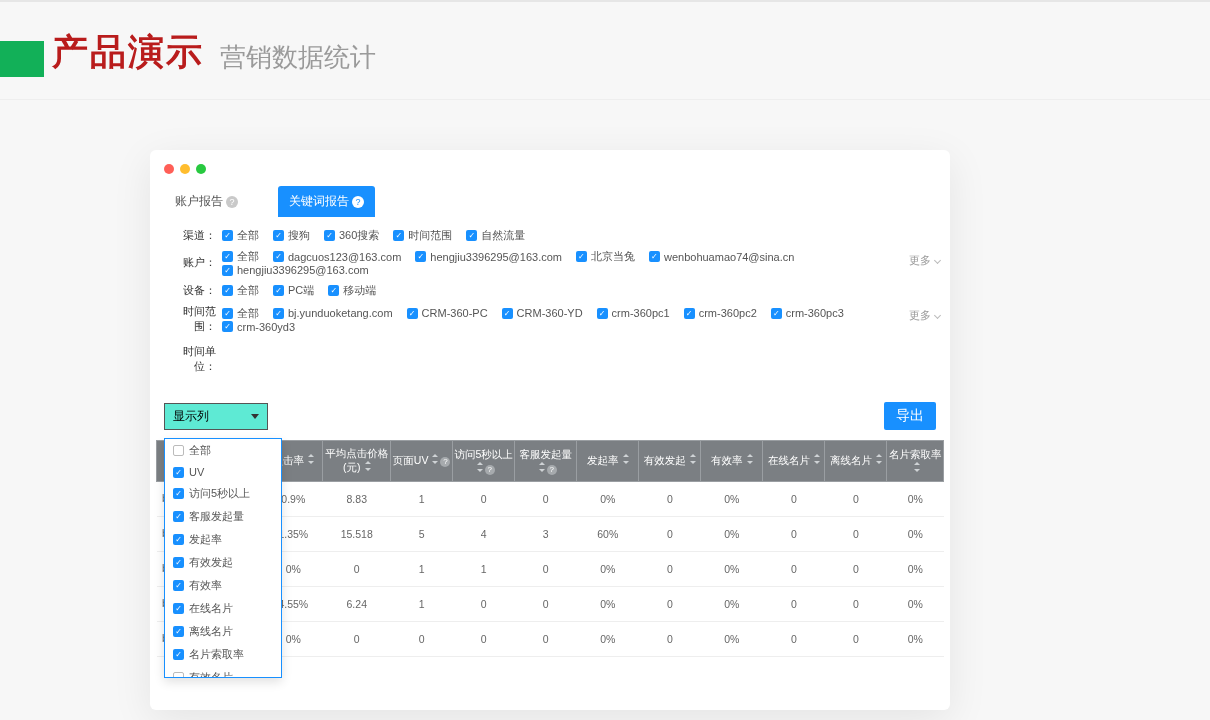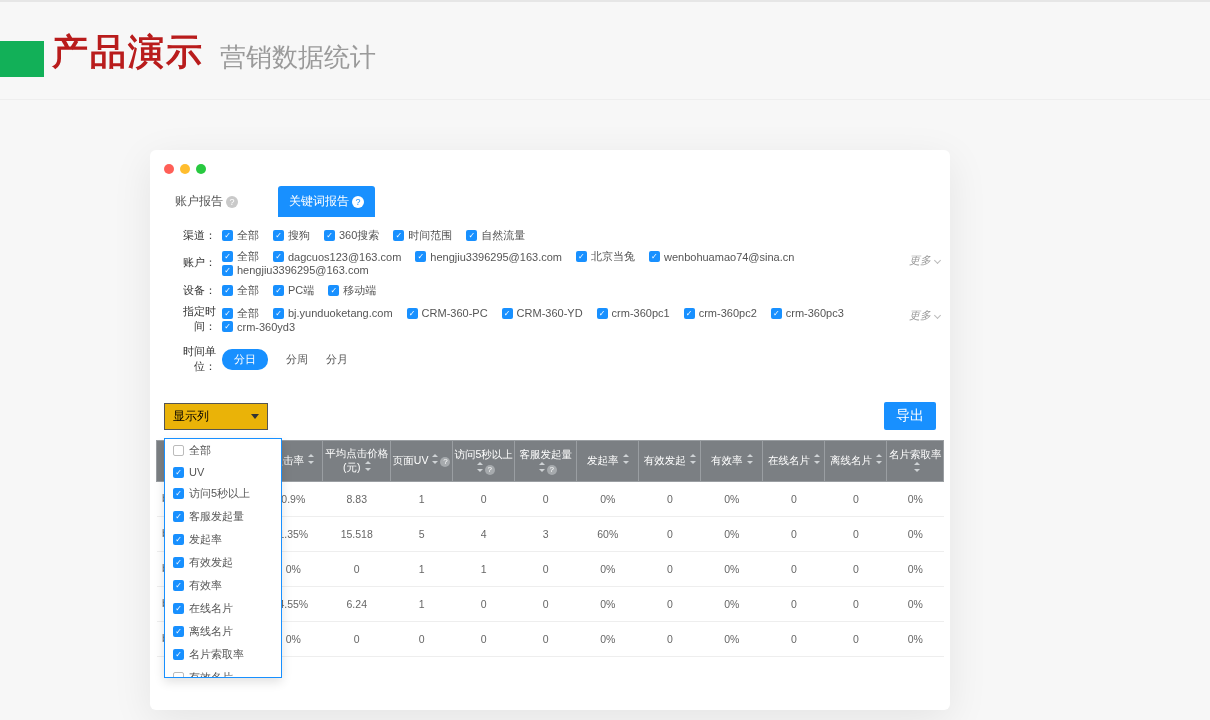--- a/index.html
+++ b/index.html
@@ -23,28 +23,28 @@
   .tab:not(.active) .help-icon{background:#c9c9c9;color:#fff;}
   .tab.active .help-icon{background:#fff;color:#1890ff;}
 
   .filters { padding: 6px 6px 0 14px; font-size: 11px; color:#333; }
   .filter-row { display:flex; align-items:center; min-height: 24px; position:relative; }
   .filter-row + .filter-row { margin-top: 2px; }
   .filter-label { width: 58px; text-align: right; color:#333; padding-right:6px; font-size:11px;}
   .filter-items { display:flex; flex-wrap:wrap; flex:1; align-items:center; }
   .chk { display:inline-flex; align-items:center; margin-right: 14px; color:#555; font-size:11px; cursor:pointer;}
   .chk .box { width:11px;height:11px;border-radius:2px;background:#1890ff;color:#fff;display:inline-flex;align-items:center;justify-content:center;font-size:8px;margin-right:4px;}
-  .more { font-size:11px;color:#999;position:absolute;right:4px;top:4px;display:flex;align-items:center;font-style:italic;}
+  .more { font-size:11px;color:#999;position:absolute;right:4px;top:4px;display:flex;align-items:center;}
   .chev { border: solid #bbb; border-width: 0 1px 1px 0; display:inline-block; padding:2px; transform: rotate(45deg); margin-left:4px; margin-bottom:1px;}
 
   .time-opt, .unit-opt { font-size:11px; color:#555; margin-right:18px; cursor:pointer; }
   .pill { background:#1890ff;color:#fff;padding:3px 12px;border-radius:10px;font-size:11px;margin-right:18px;}
 
   .toolbar { display:flex; align-items:center; justify-content:space-between; padding: 28px 14px 8px 14px; position:relative;}
-  .dropdown { width:104px; border:1px solid #555; font-size:12px; padding:4px 8px; background:#eab308; display:flex; justify-content:space-between; align-items:center; cursor:pointer;}
+  .dropdown { width:104px; border:1px solid #555; font-size:12px; padding:4px 8px; background:#5eead4; display:flex; justify-content:space-between; align-items:center; cursor:pointer;}
   .tri { width:0;height:0;border-left:4px solid transparent;border-right:4px solid transparent;border-top:5px solid #333;}
   .export-btn { background:#1890ff;color:#fff;font-size:14px;padding:5px 12px;border-radius:2px;border:none;cursor:pointer;}
 
   .dd-panel { position:absolute; top:100%; left:14px; width:118px; background:#fff; border:1px solid #1890ff; box-shadow:0 4px 10px rgba(0,0,0,.12); z-index:5; max-height:240px; overflow:hidden;}
   .dd-item { font-size:11px; padding:4px 8px; display:flex; align-items:center; color:#555;}
   .dd-item .box { width:11px;height:11px;border-radius:2px;margin-right:5px;display:inline-flex;align-items:center;justify-content:center;font-size:8px;}
   .dd-item .box.on { background:#1890ff;color:#fff;}
   .dd-item .box.off { border:1px solid #bbb;}
 
   .table-wrap { overflow:hidden; margin: 2px 6px 0 6px;}
@@ -155,21 +155,21 @@
             <span class="box">✓</span>
             <span>PC端</span>
           </span>
           <span class="chk">
             <span class="box">✓</span>
             <span>移动端</span>
           </span>
         </div>
     </div>
     <div class="filter-row">
-      <div class="filter-label">指定时间：</div>
+      <div class="filter-label">时间范围：</div>
       <div class="filter-items">
           <span class="chk">
             <span class="box">✓</span>
             <span>全部</span>
           </span>
           <span class="chk">
             <span class="box">✓</span>
             <span>bj.yunduoketang.com</span>
           </span>
           <span class="chk">
@@ -197,25 +197,20 @@
             <span>crm-360yd3</span>
           </span>
         </div>
       <div class="more">
           <span>更多</span>
           <span class="chev"></span>
         </div>
     </div>
     <div class="filter-row" style="margin-top:10px">
       <div class="filter-label">时间单位：</div>
-      <div class="filter-items">
-          <span class="pill">分日</span>
-          <span class="time-opt">分周</span>
-          <span class="time-opt">分月</span>
-        </div>
     </div>
   </div>
 
   <div class="toolbar">
     <div class="dropdown">
       <span>显示列</span>
       <span class="tri"></span>
     </div>
     <button class="export-btn">导出</button>
     <div class="dd-panel" id="dd-panel">

